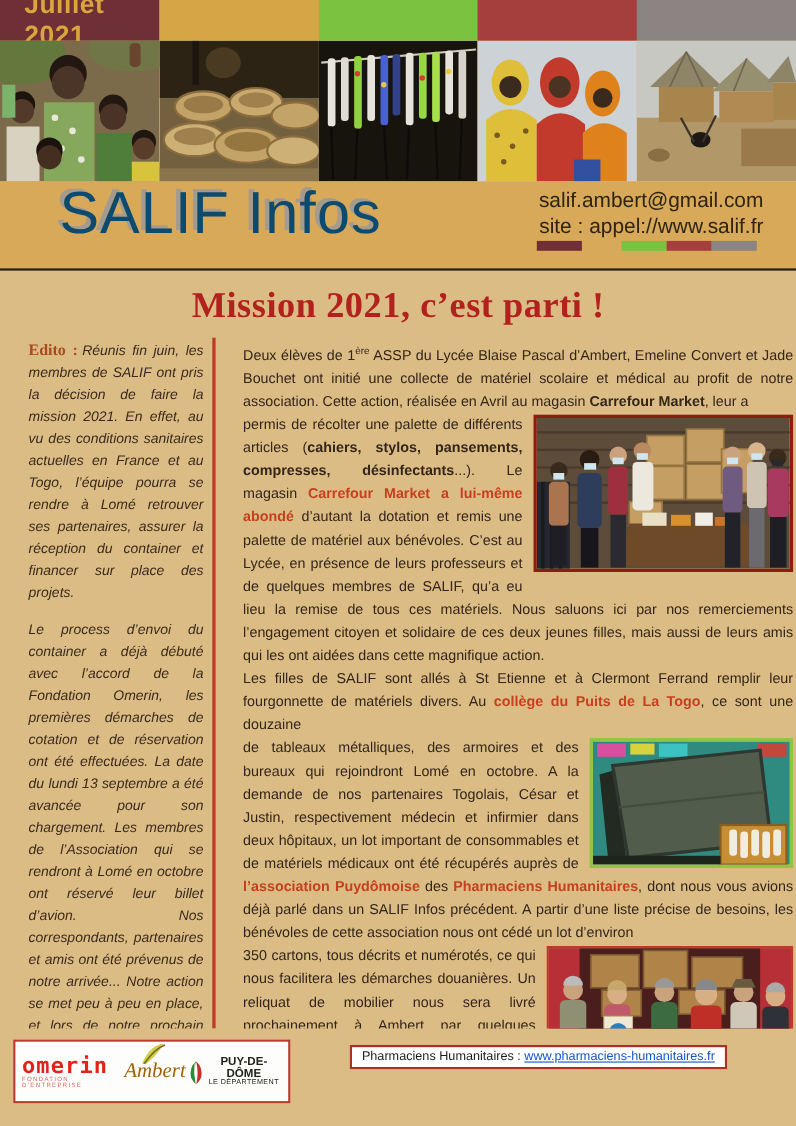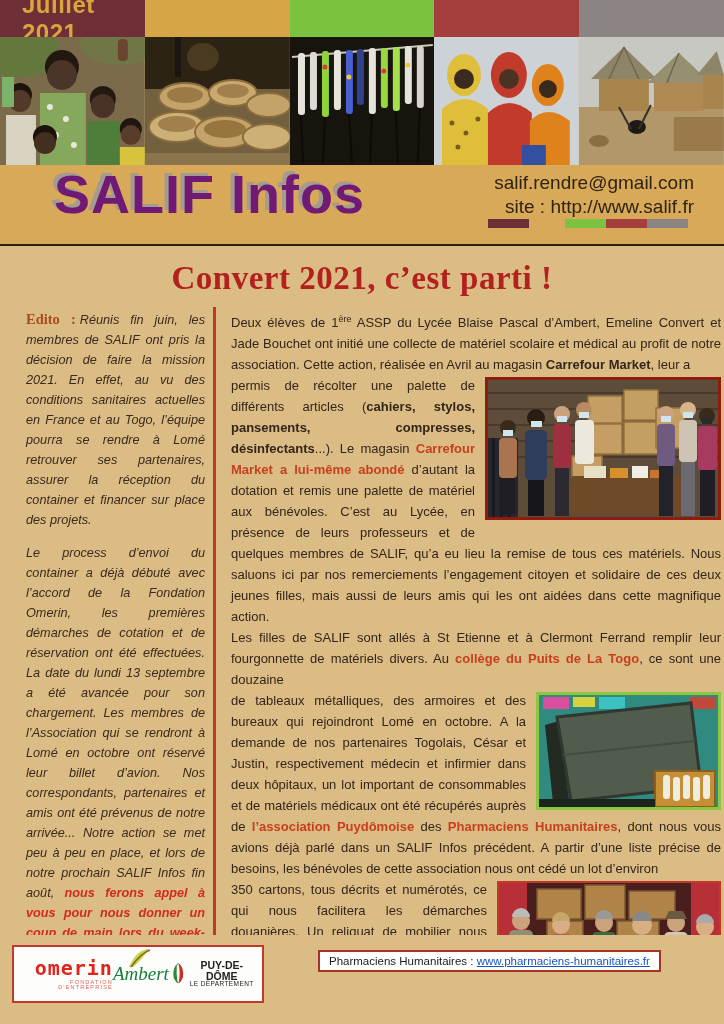--- a/index.html
+++ b/index.html
@@ -8,62 +8,62 @@
   
   .top-strip{display:flex;height:37px;}
   .top-strip .blk{flex:1;display:flex;align-items:center;}
   .date-label{color:#d9a53c;font-size:24px;padding-left:22px;font-weight:bold;letter-spacing:.5px;}
   
   .photo-strip{display:flex;height:128px;}
   .photo-strip .ph{flex:1;height:128px;}
   .photo-strip svg{display:block;width:100%;height:128px;}
   
   .header{position:relative;height:79px;background:#d7a958;border-bottom:2px solid #2a1f10;}
-  .brand{position:absolute;left:54px;top:-2px;font-size:54px;font-weight:bold;color:#701a75;
+  .brand{position:absolute;left:54px;top:-2px;font-size:54px;font-weight:normal;color:#0c4a6e;
          text-shadow:-4px -3px 0 #a39a90;letter-spacing:1px;}
   .contact{position:absolute;right:30px;top:6px;text-align:right;color:#2f2413;font-size:19px;line-height:24px;}
   .palette-row{position:absolute;right:36px;top:54px;display:flex;align-items:center;}
   .palette-row .pb{width:41px;height:9px;}
   .palette-row .gap{width:36px;height:9px;}
   
   .headline{margin:14px 0 6px 0;text-align:center;font-family:"Liberation Serif",serif;
             font-weight:bold;font-size:33px;color:#b3211e;letter-spacing:.5px;}
   
   .columns{display:flex;height:628px;overflow:hidden;padding-top:4px;}
-  .edito-col{width:216px;box-sizing:border-box;padding:2px 8px 0 26px;border-right:3px solid #c13a20;
+  .edito-col{width:196px;box-sizing:border-box;padding:2px 8px 0 26px;border-right:3px solid #c13a20;
              font-style:italic;font-size:12.7px;line-height:20px;text-align:justify;color:#3a2a1c;}
   .edito-col p{margin:0 0 13px 0;}
   .edito-label{font-style:normal;font-weight:bold;color:#a84b1e;font-family:"Liberation Serif",serif;
                font-size:14.5px;margin-right:4px;}
   .main-col{flex:1;box-sizing:border-box;padding:2px 3px 0 13px;font-size:13px;line-height:21px;
             text-align:justify;color:#33251a;}
-  .main-col .chunk{margin:0 0 0 2px;}
+  .main-col .chunk{margin:0 0 0 12px;}
   .sp{margin-bottom:12px;}
   .seg.b{font-weight:bold;}
   .seg.rb{font-weight:bold;color:#c63f1f;}
   .seg.redb{font-weight:bold;color:#cf2b20;}
   .seg.sup{vertical-align:super;font-size:9px;}
   
   .ph-float{float:right;margin:2px 0 6px 10px;}
   .ph-a{width:230px;height:137px;border:3px solid #8f1c10;}
   .ph-b{width:179px;height:112px;border:3px solid #8dc63f;}
   .ph-c{width:220px;height:104px;border:2px solid #c0392b;}
   .ph-float svg{display:block;width:100%;height:100%;}
   
   .footer{position:relative;margin-top:10px;height:70px;}
   .logos-box{position:absolute;left:12px;top:0;width:236px;height:50px;background:#fdfdfb;
              border:2px solid #c0392b;display:flex;align-items:center;justify-content:space-between;
              padding:2px 6px;box-sizing:content-box;}
-  .omerin{text-align:right;line-height:1;}
+  .omerin{text-align:left;line-height:1;}
   .omerin .om-name{color:#e2231a;font-weight:bold;font-size:20px;letter-spacing:1px;font-family:"DejaVu Sans Mono",monospace;}
   .omerin .om-sub{color:#e2635a;font-size:5.5px;letter-spacing:1.2px;margin-top:2px;}
   .ambert{position:relative;text-align:center;}
-  .ambert .am-name{font-family:"Liberation Serif",serif;font-style:italic;font-size:19px;color:#15803d;}
+  .ambert .am-name{font-family:"Liberation Serif",serif;font-style:italic;font-size:19px;color:#a16207;}
   .ambert svg{position:absolute;left:10px;top:-16px;}
-  .pdd{display:flex;align-items:flex-start;line-height:1;}
+  .pdd{display:flex;align-items:flex-end;line-height:1;}
   .pdd .pdd-text{text-align:center;}
   .pdd .pdd-name{font-weight:bold;font-size:10.5px;color:#20231c;}
   .pdd .pdd-sub{font-size:6.5px;color:#20231c;letter-spacing:.4px;}
   .partner-banner{position:absolute;left:318px;top:5px;background:#ffffff;border:2px solid #a93226;
                   padding:3px 9px;font-size:11.5px;color:#1c1c1c;white-space:nowrap;}
   .partner-banner a{color:#1454cc;text-decoration:underline;}
 </style>
 </head>
 <body>
 
@@ -194,33 +194,33 @@
         <line x1="40" y1="70" x2="52" y2="92" stroke="#3a322a" stroke-width="2"></line>
         <line x1="72" y1="68" x2="60" y2="92" stroke="#3a322a" stroke-width="2"></line>
         <ellipse cx="20" cy="104" rx="10" ry="6" fill="#8a6f45"></ellipse>
       </svg>
     </div>
   </div>
 
   <div class="header">
     <div class="brand">SALIF Infos</div>
     <div class="contact">
-      <div>salif.rendre@gmail.com</div>
-      <div>site : http://www.salif.fr</div>
+      <div>salif.ambert@gmail.com</div>
+      <div>site : appel://www.salif.fr</div>
     </div>
     <div class="palette-row">
       <div class="pb" style="background:#6e2f37"></div>
       <div class="gap"></div>
       <div class="pb" style="background:#7cc241"></div>
       <div class="pb" style="background:#a43f3d"></div>
       <div class="pb" style="background:#8c8483"></div>
     </div>
   </div>
 
-  <div class="headline">Convert 2021, c’est parti !</div>
+  <div class="headline">Mission 2021, c’est parti !</div>
 
   <div class="columns">
 
     <div class="edito-col">
       <p><span class="edito-label">Edito :</span><span>Réunis fin juin, les membres de SALIF ont pris la décision de faire la mission 2021. En effet, au vu des conditions sanitaires actuelles en France et au Togo, l’équipe pourra se rendre à Lomé retrouver ses partenaires, assurer la réception du container et financer sur place des projets.</span></p>
       <p><span class="seg">Le process d’envoi du container a déjà débuté avec l’accord de la Fondation Omerin, les premières démarches de cotation et de réservation ont été effectuées. La date du lundi 13 septembre a été avancée pour son chargement. Les membres de l’Association qui se rendront à Lomé en octobre ont réservé leur billet d’avion. Nos correspondants, partenaires et amis ont été prévenus de notre arrivée... Notre action se met peu à peu en place, et lors de notre prochain SALIF Infos fin août, </span><span class="seg redb">nous ferons appel à vous pour nous donner un coup de main lors du week-end de chargement</span></p>
     </div>
 
     <div class="main-col">
       <div class="chunk"><span class="seg">Deux élèves de 1</span><span class="seg sup">ère</span><span class="seg"> ASSP du Lycée Blaise Pascal d’Ambert, Emeline Convert et Jade Bouchet ont initié une collecte de matériel scolaire et médical au profit de notre association. Cette action, réalisée en Avril au magasin </span><span class="seg b">Carrefour Market</span><span class="seg">, leur a</span></div>

